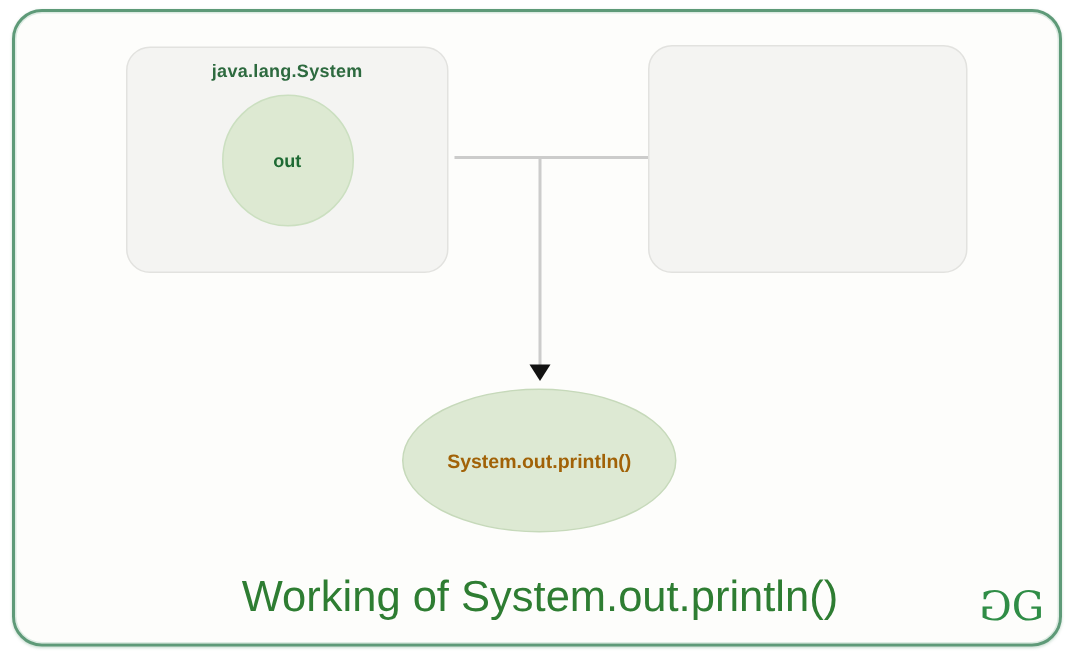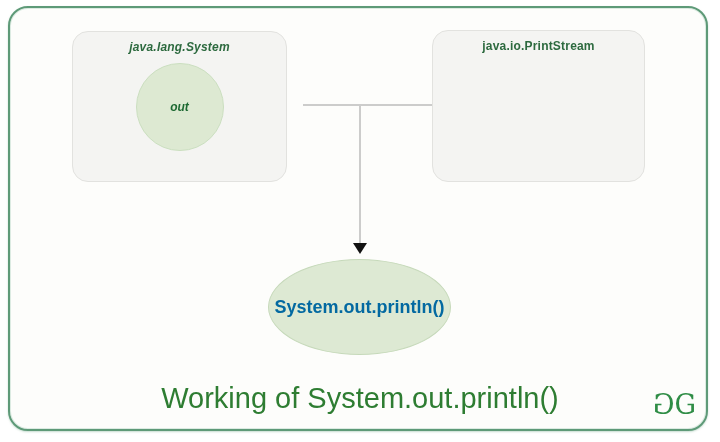--- a/index.html
+++ b/index.html
@@ -20,21 +20,21 @@
     background: #fdfdfb;
     box-shadow: inset 0 0 0 1px #dcebe2, 0 1px 2px rgba(94,154,120,0.35);
   }
   .class-box {
     position: absolute;
     background: #f4f4f2;
     border: 1px solid #e2e2df;
     border-radius: 16px;
     box-sizing: border-box;
   }
-  .box-left  { left: 72px;  top: 31px; width: 215px; height: 151px; font-style: italic; }
+  .box-left  { left: 84px;  top: 31px; width: 215px; height: 151px; }
   .box-right { left: 432px; top: 30px; width: 213px; height: 152px; }
   .box-title {
     margin-top: 8px;
     text-align: center;
     font-size: 12px;
     font-weight: bold;
     color: #2d6a3f;
     letter-spacing: 0.2px;
   }
   .member-circle {
@@ -77,23 +77,23 @@
     position: absolute;
     left: 268px; top: 259px;
     width: 183px; height: 96px;
     border-radius: 50%;
     background: #dde9d3;
     border: 1px solid #c6d9ba;
     box-sizing: border-box;
     display: flex; align-items: center; justify-content: center;
   }
   .result-label {
-    font-size: 18px;
+    font-size: 13px;
     font-weight: bold;
-    color: #0369a1;
+    color: #a16207;
     white-space: nowrap;
   }
   .caption {
     position: absolute;
     left: 0; right: 0; top: 382px;
     text-align: center;
     font-size: 29px;
     font-weight: 400;
     color: #2e7d32;
   }
@@ -120,21 +120,20 @@
   <div class="frame"></div>
 
   <div class="class-box box-left">
     <div class="box-title">java.lang.System</div>
     <div class="member-circle">
       <span class="member-label">out</span>
     </div>
   </div>
 
   <div class="class-box box-right">
-    <div class="box-title">java.io.PrintStream</div>
   </div>
 
   <div class="connector-h"></div>
   <div class="connector-v"></div>
   <div class="arrowhead"></div>
 
   <div class="result-ellipse">
     <span class="result-label">System.out.println()</span>
   </div>
 

